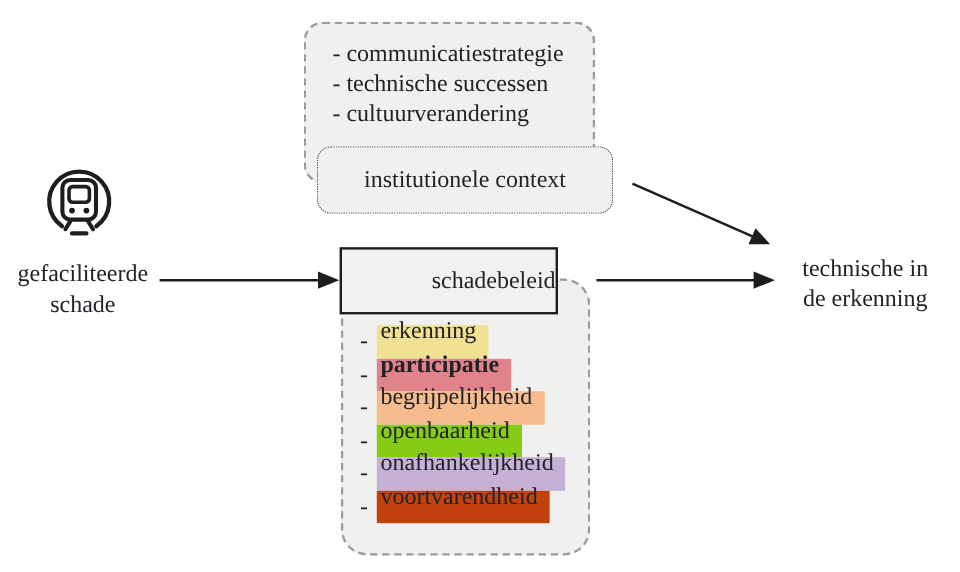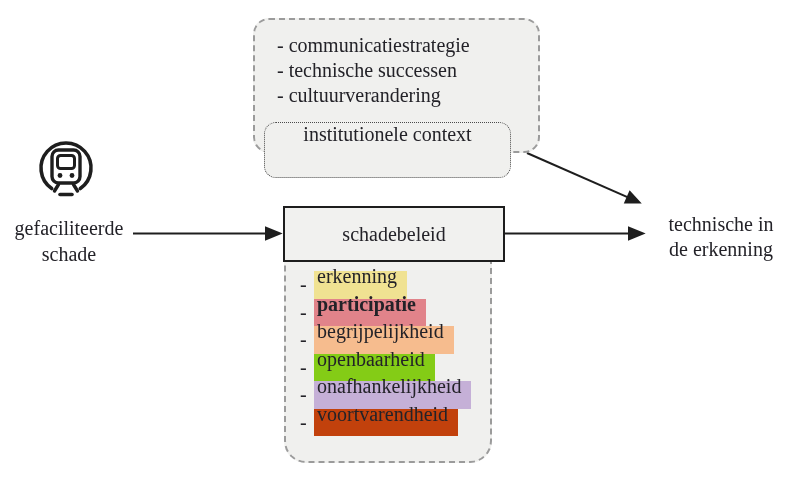--- a/index.html
+++ b/index.html
@@ -4,34 +4,34 @@
 <style>
   html,body{margin:0;padding:0;background:#ffffff;}
   .canvas{
     position:relative;width:800px;height:477px;background:#ffffff;overflow:hidden;
     font-family:"Liberation Serif","DejaVu Serif",serif;color:#232228;
   }
   .arrow-layer{position:absolute;left:0;top:0;z-index:0;}
   .train-icon{position:absolute;left:34px;top:141px;z-index:1;}
   .source-label{position:absolute;left:0;top:215px;width:138px;text-align:center;
     font-size:20px;line-height:26px;z-index:1;}
-  .ctx-box{position:absolute;left:253px;top:18px;width:287px;height:135px;
+  .ctx-box{position:absolute;left:253px;top:18px;width:243px;height:135px;
     background:#f0f0ee;border:2px dashed #9b9b9b;border-radius:16px;
     box-sizing:border-box;padding:13px 0 0 22px;z-index:1;}
   .ctx-item{font-size:20px;line-height:25px;white-space:nowrap;}
   .inst-box{position:absolute;left:264px;top:122px;width:247px;height:56px;
     background:#f0f0ee;border:1.5px dotted #4a4a4a;border-radius:12px;
-    box-sizing:border-box;display:flex;align-items:flex-start;justify-content:center;
+    box-sizing:border-box;display:flex;align-items:center;justify-content:center;
     font-size:20px;z-index:2;}
   .lower-box{position:absolute;left:284px;top:232px;width:208px;height:231px;
     background:#f0f0ee;border:2px dashed #9b9b9b;border-radius:22px;
     box-sizing:border-box;padding:37px 0 0 14px;z-index:1;}
-  .policy-box{position:absolute;left:283px;top:206px;width:222px;height:56px;
+  .policy-box{position:absolute;left:283px;top:206px;width:182px;height:56px;
     background:#f1f1ef;border:2.5px solid #1d1d1d;box-sizing:border-box;
-    display:flex;align-items:center;justify-content:center;font-size:20px;z-index:3;}
+    display:flex;align-items:center;justify-content:flex-end;font-size:20px;z-index:3;}
   .hl-row{display:flex;align-items:stretch;height:27.5px;font-size:20px;white-space:nowrap;}
   .dash{width:14px;display:flex;align-items:center;}
   .hl{display:flex;align-items:center;padding:0 10px 16px 3px;}
   .outcome-label{position:absolute;left:645px;top:212px;width:152px;text-align:center;
     font-size:20px;line-height:25px;z-index:1;}
 </style>
 </head>
 <body>
 
 <div class="canvas">

